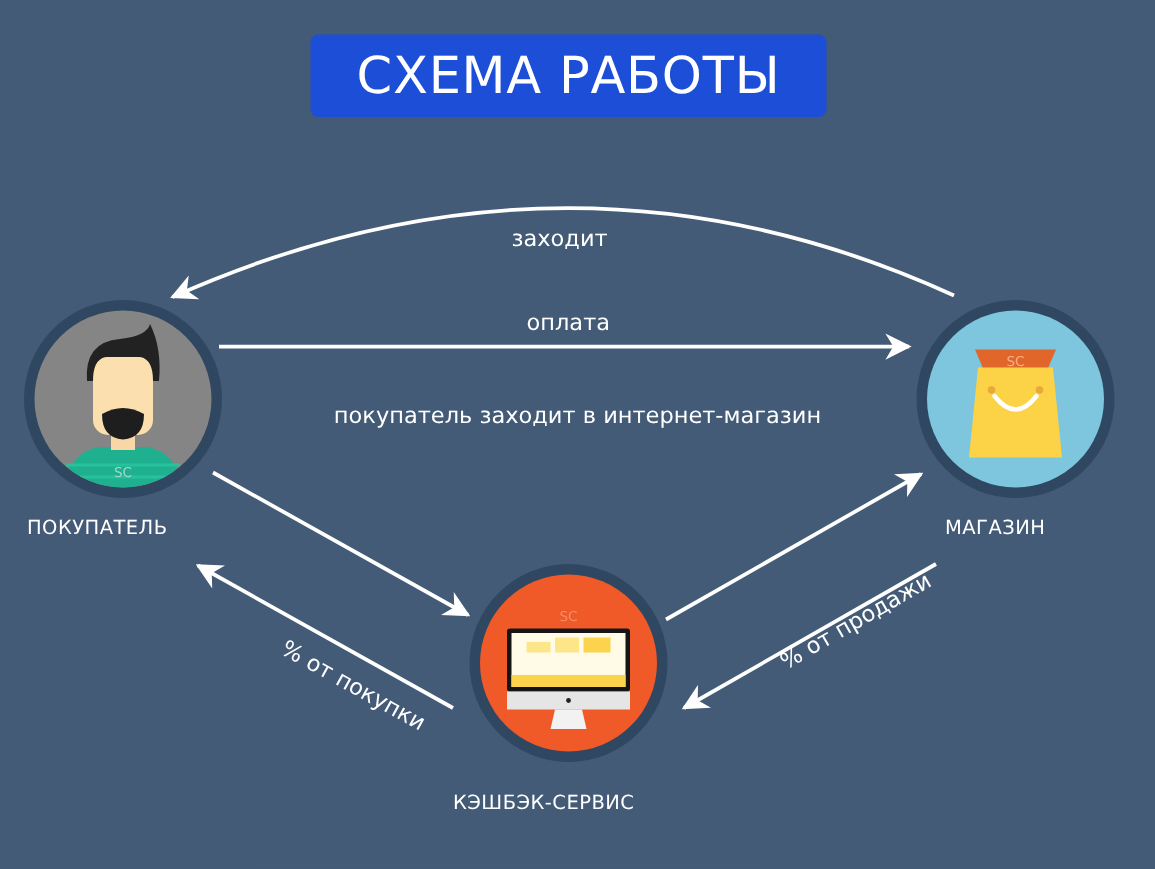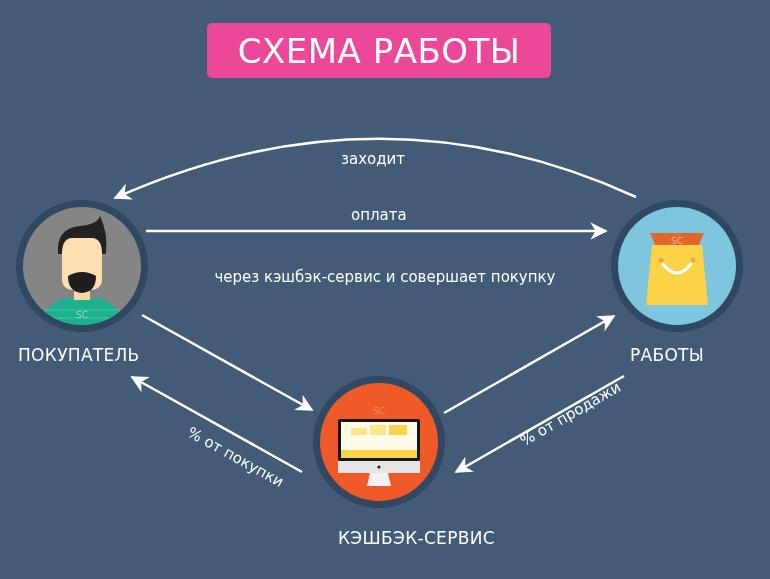--- a/index.html
+++ b/index.html
@@ -4,32 +4,32 @@
 <style>
   html, body { margin: 0; padding: 0; }
   body {
     width: 770px; height: 579px; overflow: hidden;
     background: #435b76;
     font-family: "DejaVu Sans", sans-serif;
     position: relative;
   }
   .title-box {
     position: absolute; left: 207px; top: 23px; width: 344px; height: 55px;
-    background: #ec4899; border-radius: 5px;
+    background: #1d4ed8; border-radius: 5px;
     display: flex; align-items: center; justify-content: center;
   }
   .title-text {
     color: #ffffff; font-size: 34px; letter-spacing: 0.5px;
     font-family: "DejaVu Sans", sans-serif;
   }
   svg.diagram { position: absolute; left: 0; top: 0; }
   .label {
     position: absolute; color: #ffffff; font-size: 15px; white-space: nowrap;
   }
-  .node-label { font-size: 17px; letter-spacing: 0.3px; }
+  .node-label { font-size: 13px; letter-spacing: 0.3px; }
   .desc {
     position: absolute; left: 190px; top: 265px; width: 390px;
     color: #ffffff; font-size: 15px; text-align: center; line-height: 25px;
   }
   .rot { transform-origin: center center; }
 </style>
 </head>
 <body>
 
 <div class="title-box">
@@ -109,21 +109,21 @@
 
   <text x="82" y="318" fill="#9fd8c8" font-size="9" text-anchor="middle" font-family="DejaVu Sans, sans-serif">SC</text>
   <text x="677" y="244" fill="#f6b08a" font-size="9" text-anchor="middle" font-family="DejaVu Sans, sans-serif">SC</text>
   <text x="379" y="414" fill="#f78c66" font-size="9" text-anchor="middle" font-family="DejaVu Sans, sans-serif">SC</text>
 </svg>
 
 <span class="label" style="left:341px; top:150px;">заходит</span>
 <span class="label" style="left:351px; top:206px;text-align:right;">оплата</span>
 
 <div class="desc">
-  <div>через кэшбэк-сервис и совершает покупку</div>
+  <div>покупатель заходит в интернет-магазин</div>
 </div>
 
 <span class="label node-label" style="left:18px; top:345px;">ПОКУПАТЕЛЬ</span>
-<span class="label node-label" style="left:630px; top:345px;">РАБОТЫ</span>
-<span class="label node-label" style="left:302px; top:528px;margin-left:36px;">КЭШБЭК-СЕРВИС</span>
+<span class="label node-label" style="left:630px; top:345px;">МАГАЗИН</span>
+<span class="label node-label" style="left:302px; top:528px;">КЭШБЭК-СЕРВИС</span>
 
 <span class="label rot" style="left:182px; top:448px; transform: rotate(29deg);">% от покупки</span>
 <span class="label rot" style="left:514px; top:405px; transform: rotate(-30deg);">% от продажи</span>
 
 </body></html>

